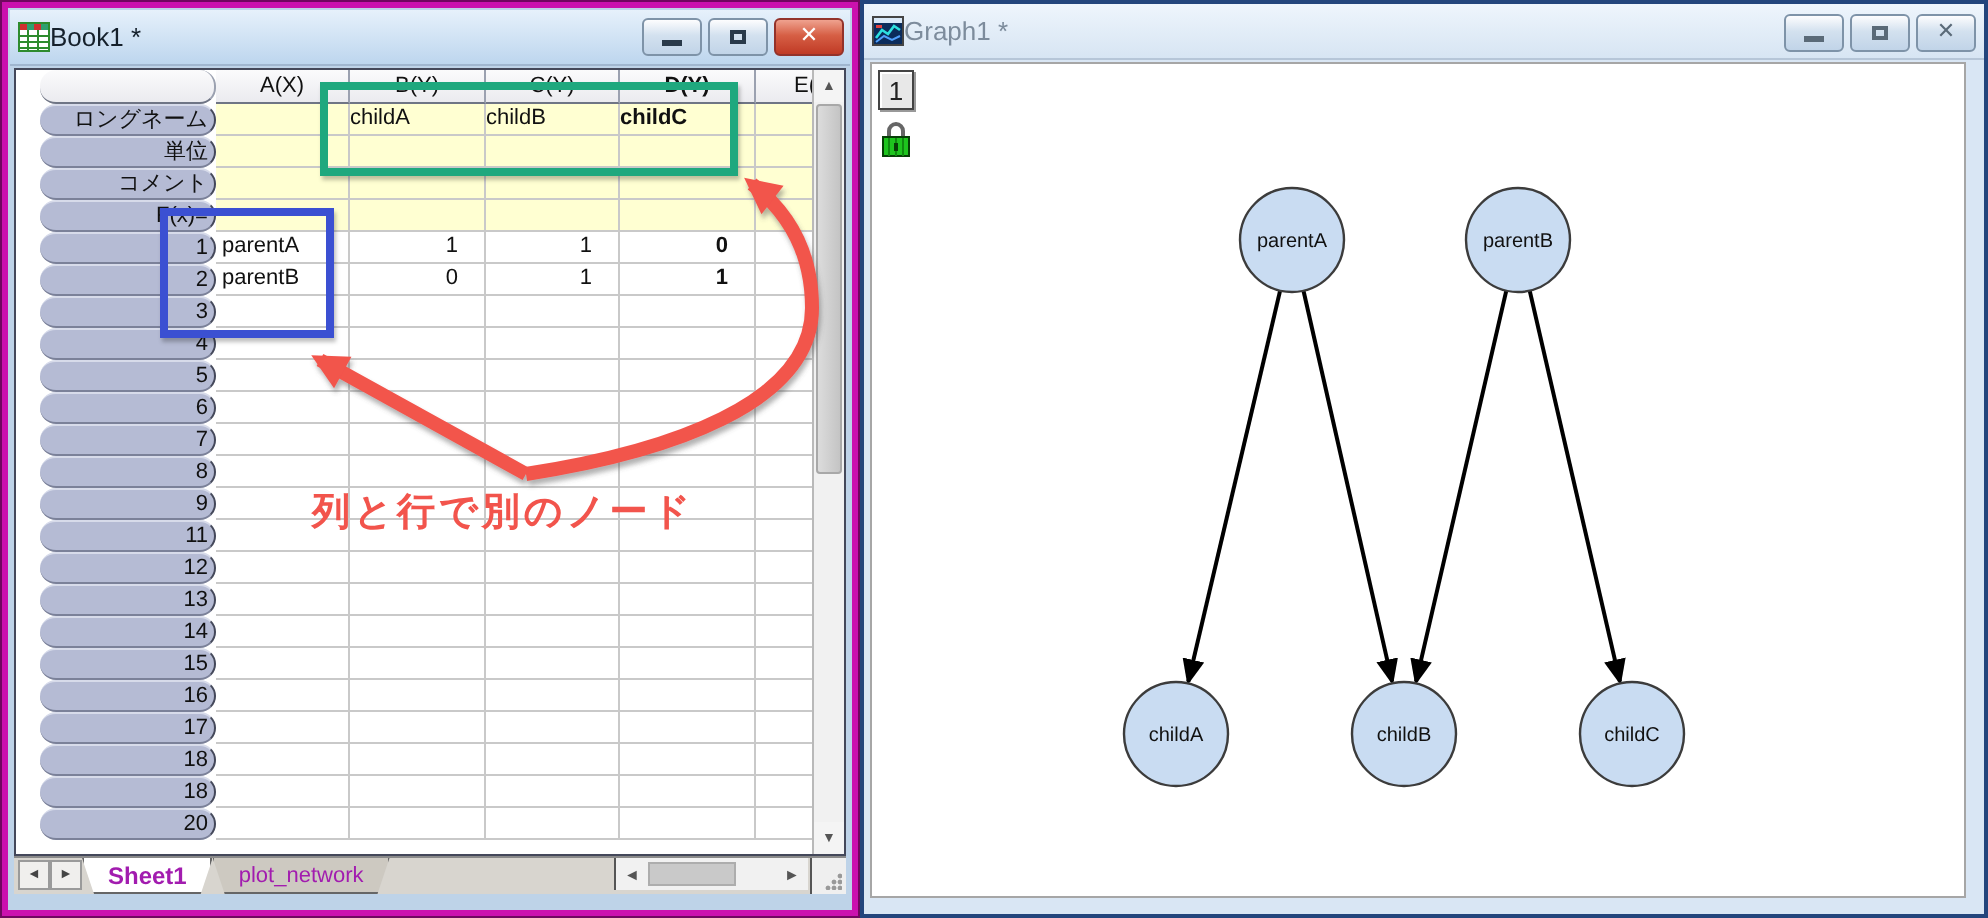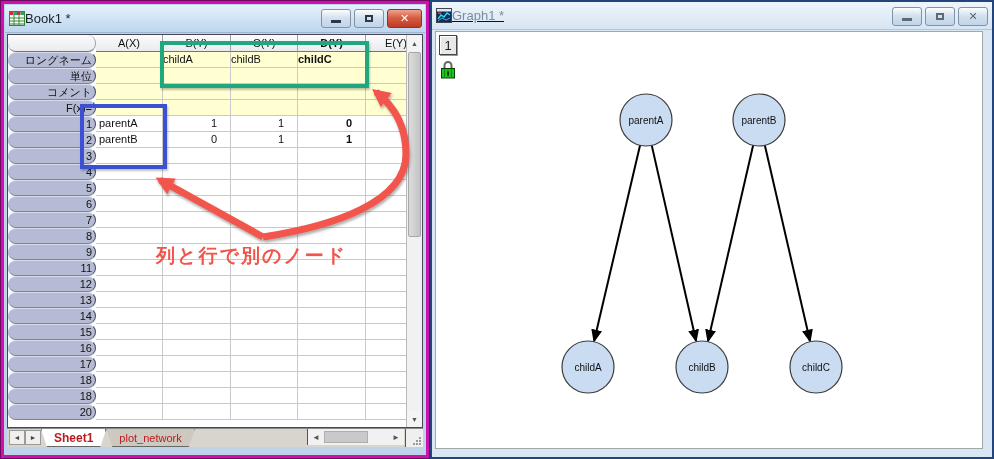--- a/index.html
+++ b/index.html
@@ -16,21 +16,21 @@
   .wbtn{width:30px;height:19px;border:1px solid #7e93a8;border-radius:3px;
         background:linear-gradient(#fdfdfe,#d3e1ef 45%,#c1d4e8);display:flex;align-items:center;justify-content:center;
         color:#2a3a4a;box-sizing:border-box;}
   .wbtn.close-red{width:35px;border-color:#93322a;background:linear-gradient(#efa28f,#d65f45 45%,#c03a25);color:#fff;font-weight:bold;}
   .glyph-min{width:10px;height:3px;background:currentColor;margin-top:6px;}
   .glyph-restore{width:8px;height:7px;border:2px solid currentColor;box-sizing:border-box;}
   .glyph-x{font-size:11px;font-weight:bold;line-height:1;}
   
   .sheet{position:absolute;left:3px;top:30px;width:416px;height:394px;background:#fff;
          border:1px solid #44485a;box-sizing:border-box;overflow:hidden;}
-  .grid{position:absolute;left:0;top:0;width:400px;}
+  .grid{position:absolute;left:0;top:0;width:400px;padding-left:12px;}
   .row{display:flex;height:16px;}
   .row.colhead{height:17px;}
   .cell{box-sizing:border-box;border-right:1px solid #c9c9c9;border-bottom:1px solid #c9c9c9;
         overflow:hidden;white-space:nowrap;line-height:15px;}
   .c0{width:88px;border-radius:8px;}.c1{width:67px;}.c2{width:68px;}.c3{width:67px;}.c4{width:68px;font-weight:bold;}.c5{width:42px;}
   .colhead .cell{background:linear-gradient(#fbfbfc,#ebebef);border-right:1px solid #9ba1b0;border-bottom:1px solid #6f7585;
                  text-align:center;line-height:16px;}
   .hdrleft{background:#b5bbd4;border-right:1px solid #44485a;border-bottom:1px solid #7b8199;
            border-top:1px solid #d7dbea;text-align:right;padding-right:3px;}
   .ylw{background:#ffffd2;}
@@ -41,37 +41,37 @@
   .vscroll{position:absolute;right:0;top:0;width:16px;height:392px;background:#f1f1f1;border-left:1px solid #b9b9b9;box-sizing:border-box;}
   .sbtn{position:absolute;left:0;width:15px;height:16px;background:#f4f4f4;color:#555;font-size:7px;
         display:flex;align-items:center;justify-content:center;}
   .vthumb{position:absolute;left:1px;top:17px;width:13px;height:185px;background:linear-gradient(90deg,#dcdcdc,#c4c4c4);border:1px solid #a8a8a8;border-radius:2px;box-sizing:border-box;}
   
   .tabbar{position:absolute;left:3px;top:424px;width:416px;height:19px;background:#d8d5cf;
           border-top:1px solid #8a8a8a;display:flex;align-items:stretch;box-sizing:border-box;}
   .tabarrow{width:16px;height:15px;margin-top:1px;background:#f0efed;border:1px solid #9a9a9a;
             font-size:7px;color:#444;display:flex;align-items:center;justify-content:center;box-sizing:border-box;}
   .stab{padding:0 12px;display:flex;align-items:center;border:1px solid #666;border-top:none;box-sizing:border-box;
-        clip-path:polygon(0 0,100% 0,calc(100% - 6px) 100%,6px 100%);background:#cdc9c1;color:#b91c1c;}
+        clip-path:polygon(0 0,100% 0,calc(100% - 6px) 100%,6px 100%);background:#cdc9c1;color:#a21caf;}
   .stab.active{background:#fff;font-weight:bold;font-size:12px;}
   .hscroll{position:absolute;right:22px;top:425px;width:96px;height:16px;background:#f1f1f1;border-left:1px solid #555;display:flex;}
   .hbtn{width:16px;height:16px;color:#555;font-size:8px;display:flex;align-items:center;justify-content:center;}
   .hthumb{width:44px;height:12px;margin-top:2px;background:#c9c9c9;border:1px solid #adadad;box-sizing:border-box;}
   .grip{position:absolute;right:3px;top:425px;width:18px;height:18px;background:#efefef;border-left:1px solid #555;box-sizing:border-box;}
   .grip .dots{position:absolute;right:2px;bottom:2px;width:9px;height:9px;
     background:radial-gradient(circle at 2px 8px,#999 1px,transparent 1.4px),radial-gradient(circle at 5px 5px,#999 1px,transparent 1.4px),radial-gradient(circle at 8px 2px,#999 1px,transparent 1.4px),radial-gradient(circle at 5px 8px,#999 1px,transparent 1.4px),radial-gradient(circle at 8px 5px,#999 1px,transparent 1.4px),radial-gradient(circle at 8px 8px,#999 1px,transparent 1.4px);}
   
   .hl-rect{position:absolute;box-sizing:border-box;z-index:4;}
   .hl-green{left:156px;top:37px;width:209px;height:47px;border:4px solid #1fa87e;box-shadow:1px 2px 2px rgba(0,0,0,.25);}
   .hl-blue{left:76px;top:100px;width:87px;height:65px;border:4px solid #3b50d2;box-shadow:1px 2px 2px rgba(0,0,0,.25);}
   .anno-svg{position:absolute;left:0;top:0;width:422px;height:451px;z-index:5;pointer-events:none;}
   .note{position:absolute;left:152px;top:239px;z-index:6;color:#f2544c;font-weight:bold;font-size:19px;letter-spacing:2px;white-space:nowrap;}
   
   .win-graph{position:absolute;left:430px;top:0;width:564px;height:459px;border:2px solid #23457c;box-sizing:border-box;background:#d9e6f4;}
-  .titlebar.inactive{background:linear-gradient(#eef5fc,#d7e5f3);border-bottom:1px solid #b6c6d8;text-decoration:underline;}
+  .titlebar.inactive{background:linear-gradient(#eef5fc,#d7e5f3);border-bottom:1px solid #b6c6d8;}
   .titlebar.inactive .ttext{color:#7d8c9c;}
   .wbtn.gray{color:#5a6a78;}
   .page{position:absolute;left:3px;top:29px;right:9px;bottom:8px;background:#fff;border:1px solid #a6a6a6;}
   .layerbtn{position:absolute;left:3px;top:3px;width:18px;height:20px;background:#e8e8e8;border:1px solid #444;
             box-shadow:inset 1px 1px 0 #fff,1px 1px 0 #999;display:flex;align-items:center;justify-content:center;
             font-size:13px;color:#222;box-sizing:border-box;}
   .lockicon{position:absolute;left:4px;top:28px;}
   .net-svg{position:absolute;inset:0;width:100%;height:100%;}
 </style>
 </head>

